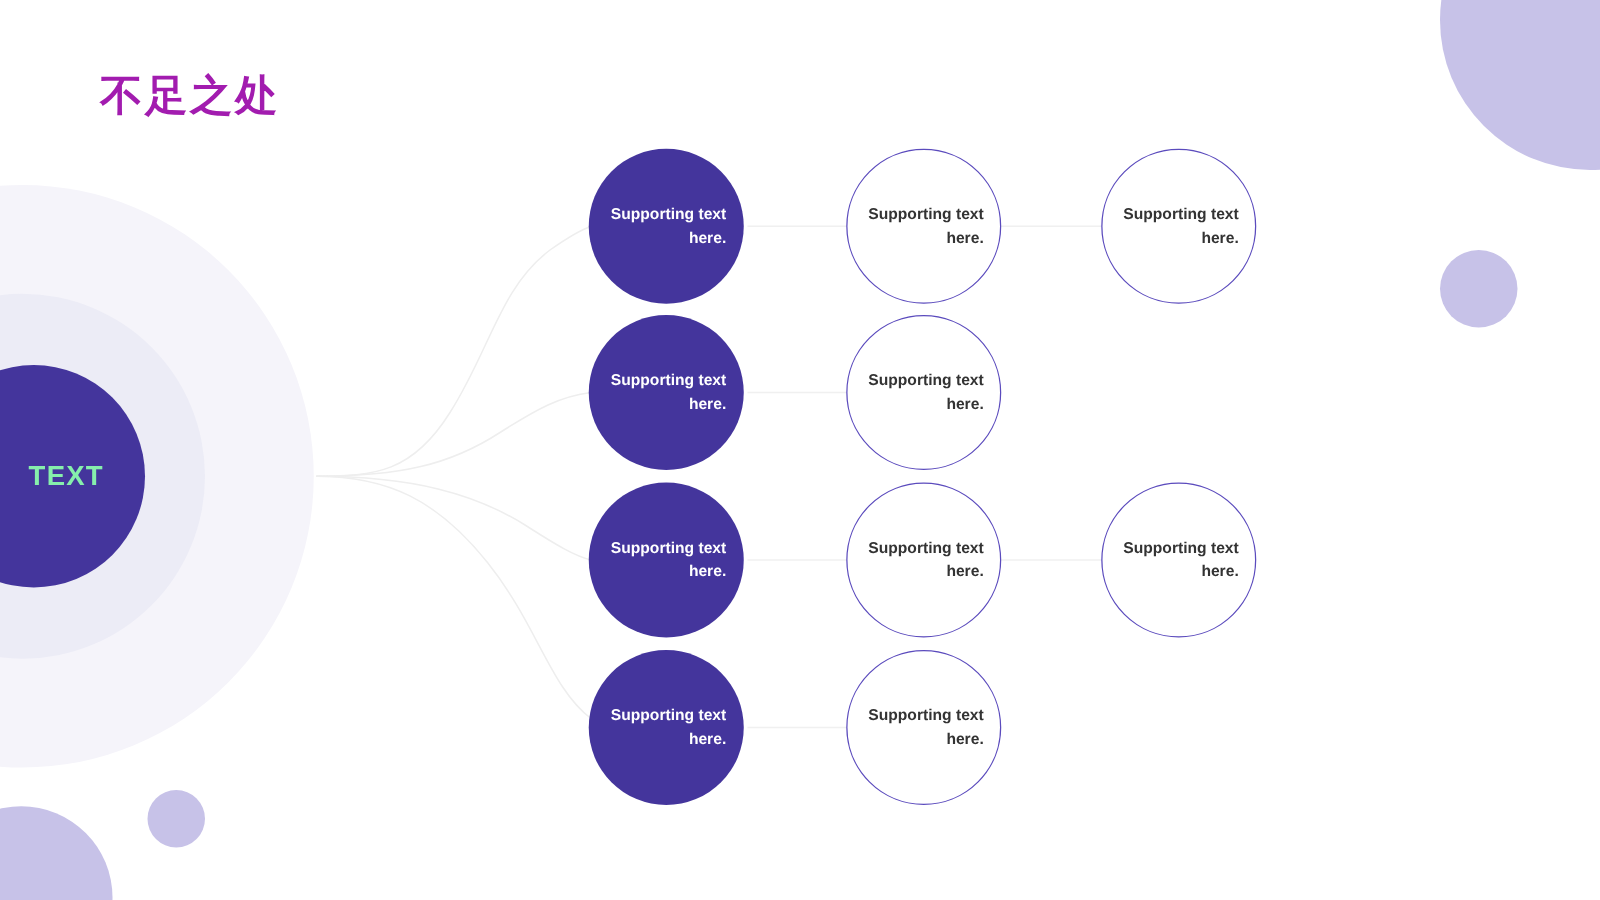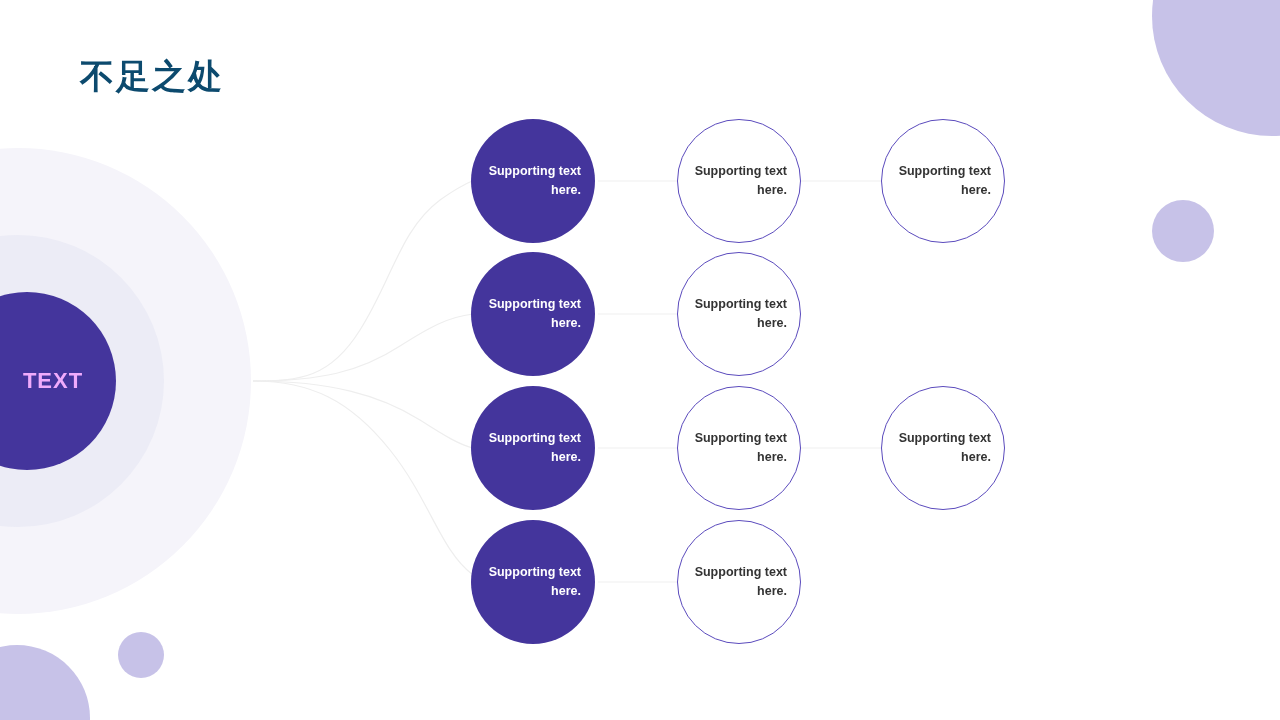--- a/index.html
+++ b/index.html
@@ -64,21 +64,21 @@
     position: absolute;
     width: 178px; height: 178px;
     left: -62px; top: 292px;
     border-radius: 50%;
     background: #44359c;
     display: flex;
     align-items: center;
     justify-content: center;
   }
   #hub-core-label {
-    color: #f0abfc;
+    color: #86efac;
     font-size: 22px;
     font-weight: bold;
     letter-spacing: 1px;
     margin-left: 52px;
   }
 
   
   #connectors {
     position: absolute;
     left: 0; top: 0;
@@ -86,21 +86,21 @@
     pointer-events: none;
   }
 
   
   #page-title {
     position: absolute;
     left: 80px;
     top: 54px;
     font-size: 34px;
     font-weight: bold;
-    color: #0c4a6e;
+    color: #a21caf;
     letter-spacing: 2px;
   }
 
   
   .node {
     position: absolute;
     width: 124px;
     height: 124px;
     border-radius: 50%;
     display: flex;

